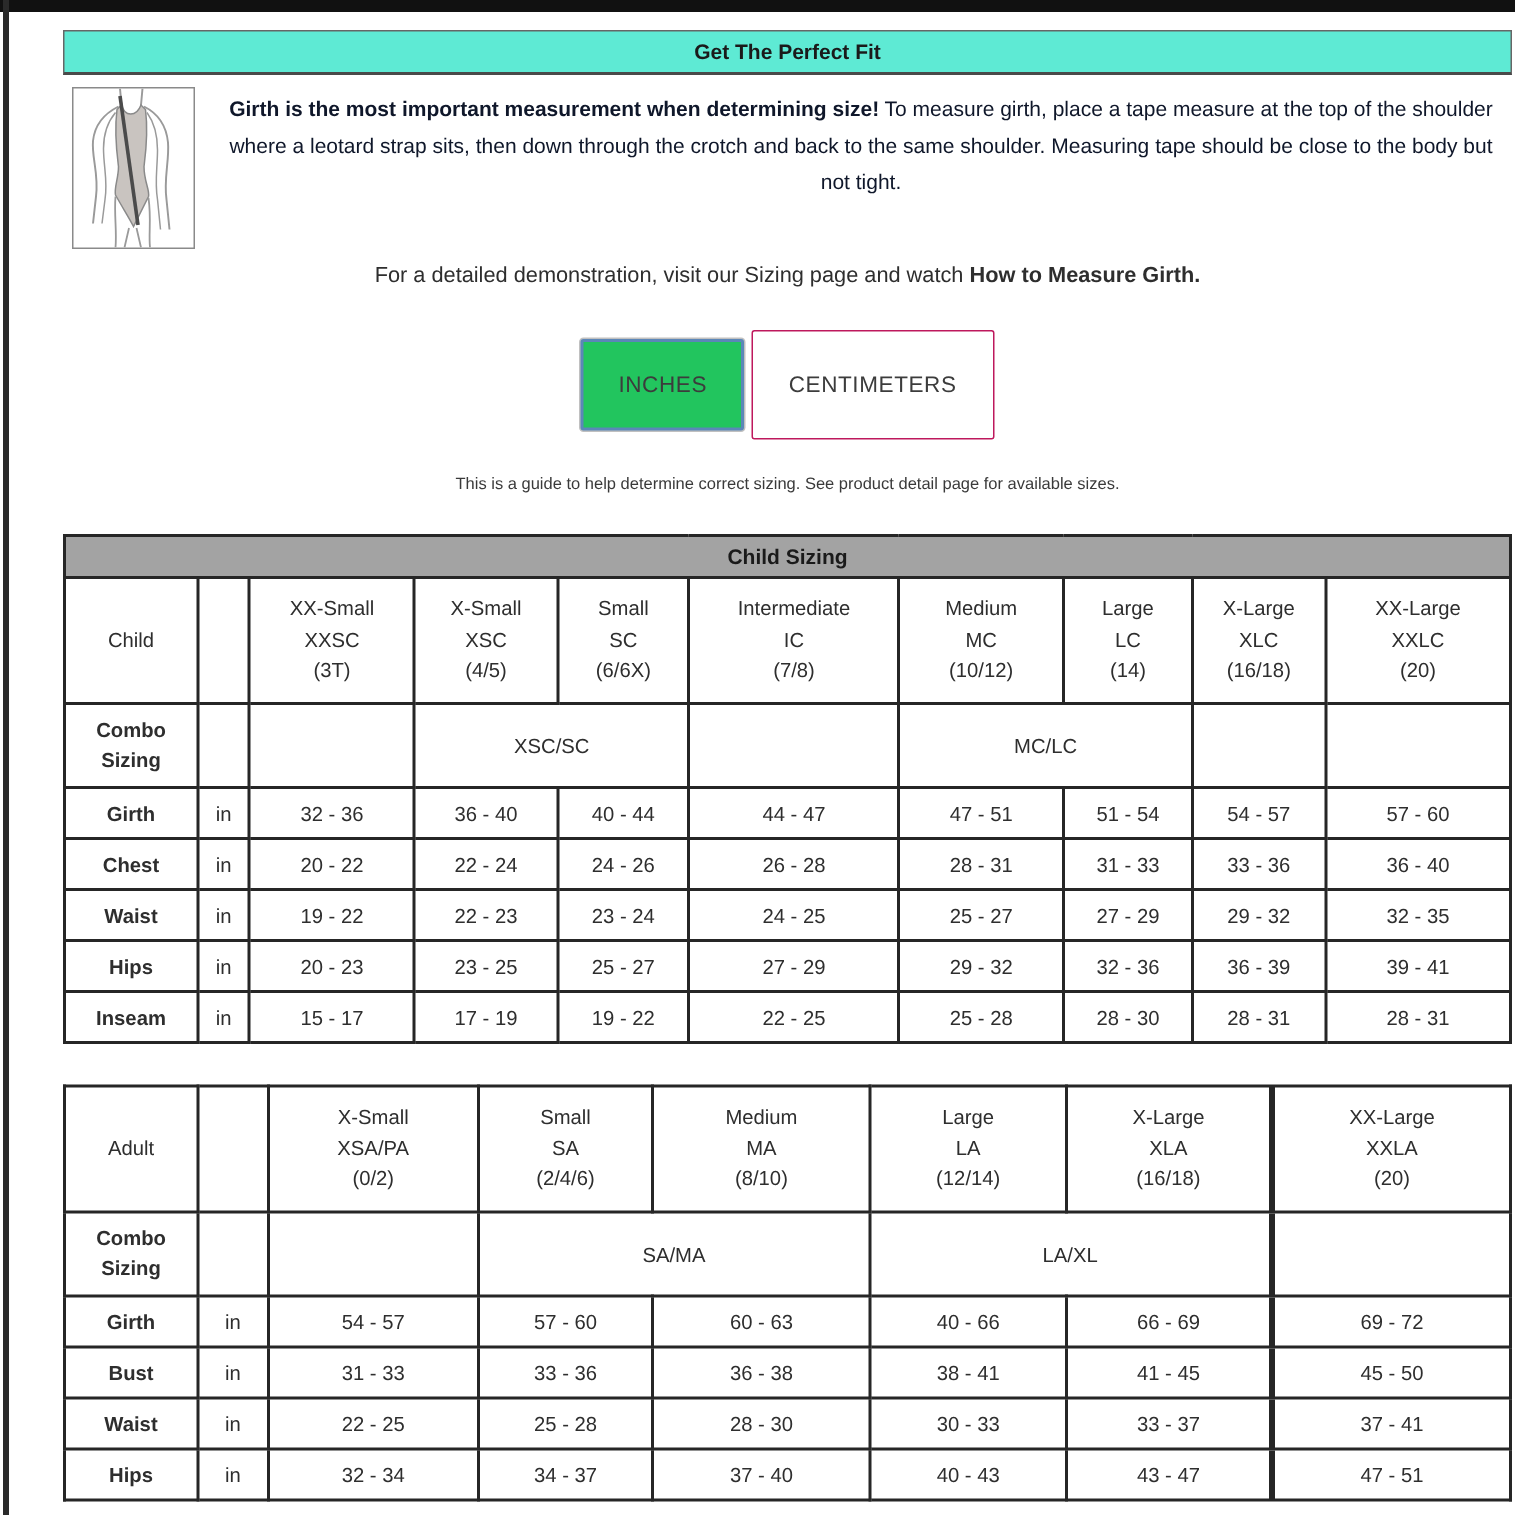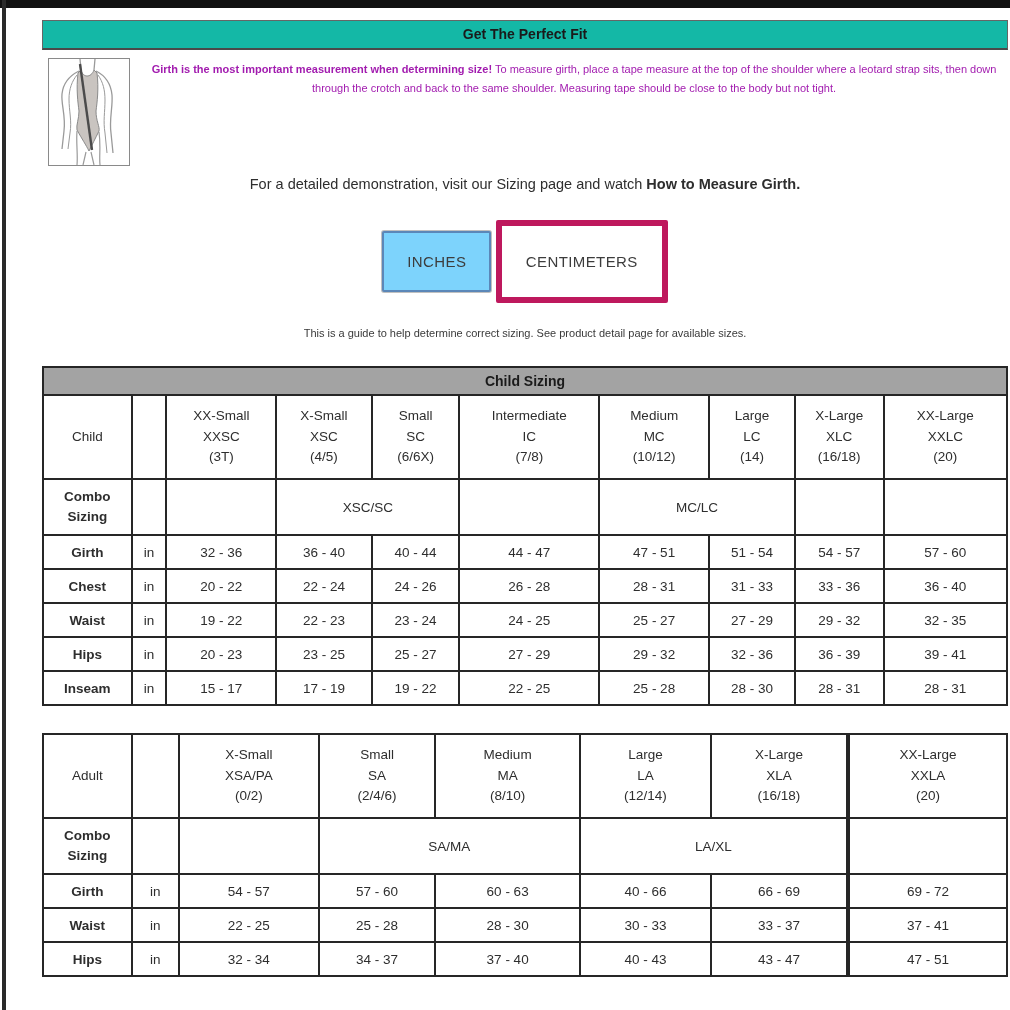--- a/index.html
+++ b/index.html
@@ -10,21 +10,21 @@
     color: #333333;
     position: relative;
     overflow: hidden;
   }
   .top-edge { position: absolute; top: 0; left: 0; width: 100%; height: 8px; background: #111111; }
   .left-edge { position: absolute; top: 0; left: 2px; width: 4px; height: 100%; background: #2a2a2a; }
 
   .page { margin: 20px 2px 0 42px; }
 
   .title-bar {
-    background: #14b8a6;
+    background: #5eead4;
     border: 1px solid #666666;
     border-bottom: 2px solid #4a4a4a;
     text-align: center;
     font-weight: bold;
     font-size: 14px;
     color: #1a1a1a;
     padding: 5px 0 6px 0;
   }
 
   .intro { display: flex; align-items: flex-start; margin-top: 8px; }
@@ -33,46 +33,46 @@
     border: 1px solid #8a8a8a;
     background: #ffffff;
     flex: 0 0 auto;
     margin-left: 6px;
   }
   .figure-box svg { display: block; width: 100%; height: 100%; }
   .intro-text {
     flex: 1;
     margin: 2px 4px 0 14px;
     text-align: center;
-    font-size: 11px;
+    font-size: 14px;
     line-height: 1.75;
-    color: #a21caf;
+    color: #0f172a;
   }
   .demo-line {
     text-align: center;
     font-size: 14.5px;
     color: #2e2e2e;
     margin: 10px 0 0 0;
   }
 
   .unit-toggle { text-align: center; margin-top: 28px; }
   .btn {
     font-family: "Liberation Sans", sans-serif;
     font-size: 15px;
     color: #3c3c3c;
     letter-spacing: 0.4px;
     background: #ffffff;
-    border: 6px solid #be185d;
+    border: 1px solid #be185d;
     border-radius: 2px;
     padding: 27px 24px;
     cursor: pointer;
     vertical-align: middle;
   }
   .btn.selected {
-    background: #7dd3fc;
+    background: #22c55e;
     border: 2px solid #5b87b8;
     box-shadow: 0 0 0 1px #c0c0c0;
     padding: 20px 23px;
   }
 
   .note {
     text-align: center;
     font-size: 11px;
     color: #3a3a3a;
     margin: 24px 0 0 0;
@@ -350,20 +350,30 @@
           <td class="lbl">Girth</td>
           <td class="unit">in</td>
           <td colspan="1" class="val" data-colstart="2">54 - 57</td>
           <td colspan="1" class="val" data-colstart="3">57 - 60</td>
           <td colspan="1" class="val" data-colstart="4">60 - 63</td>
           <td colspan="1" class="val" data-colstart="5">40 - 66</td>
           <td colspan="1" class="val" data-colstart="6">66 - 69</td>
           <td colspan="1" class="val" data-colstart="7">69 - 72</td>
         </tr>
         <tr class="data-row">
+          <td class="lbl">Bust</td>
+          <td class="unit">in</td>
+          <td colspan="1" class="val" data-colstart="2">31 - 33</td>
+          <td colspan="1" class="val" data-colstart="3">33 - 36</td>
+          <td colspan="1" class="val" data-colstart="4">36 - 38</td>
+          <td colspan="1" class="val" data-colstart="5">38 - 41</td>
+          <td colspan="1" class="val" data-colstart="6">41 - 45</td>
+          <td colspan="1" class="val" data-colstart="7">45 - 50</td>
+        </tr>
+        <tr class="data-row">
           <td class="lbl">Waist</td>
           <td class="unit">in</td>
           <td colspan="1" class="val" data-colstart="2">22 - 25</td>
           <td colspan="1" class="val" data-colstart="3">25 - 28</td>
           <td colspan="1" class="val" data-colstart="4">28 - 30</td>
           <td colspan="1" class="val" data-colstart="5">30 - 33</td>
           <td colspan="1" class="val" data-colstart="6">33 - 37</td>
           <td colspan="1" class="val" data-colstart="7">37 - 41</td>
         </tr>
         <tr class="data-row">

